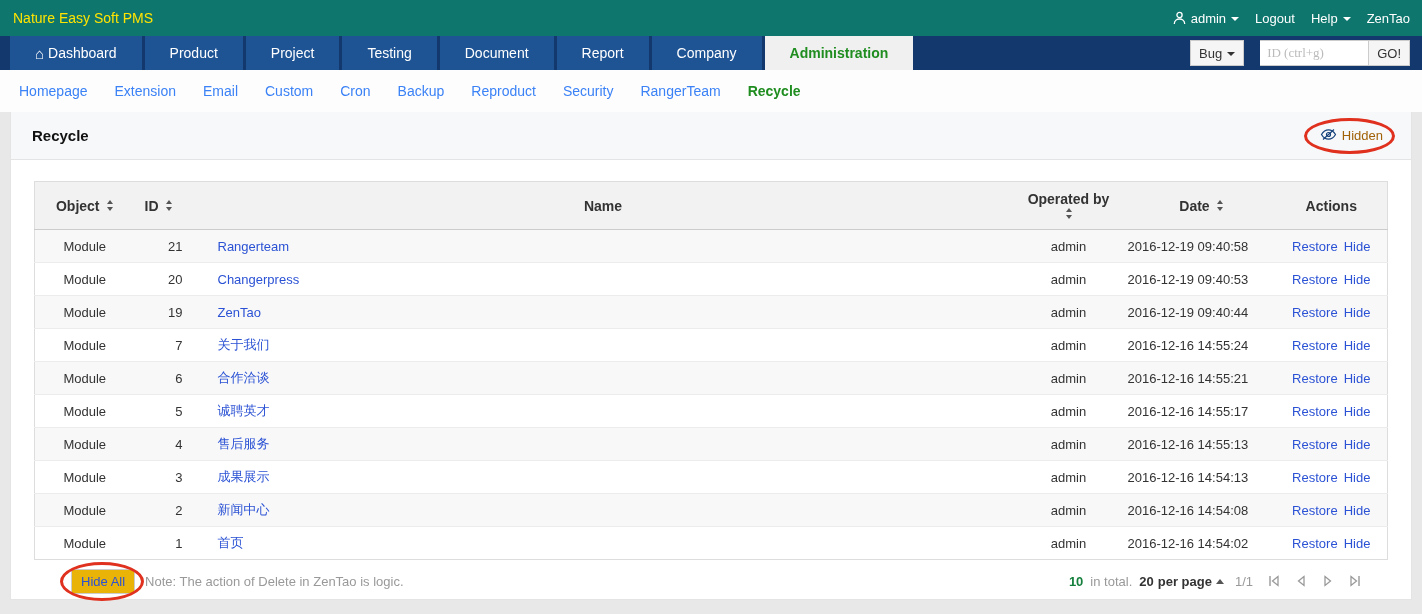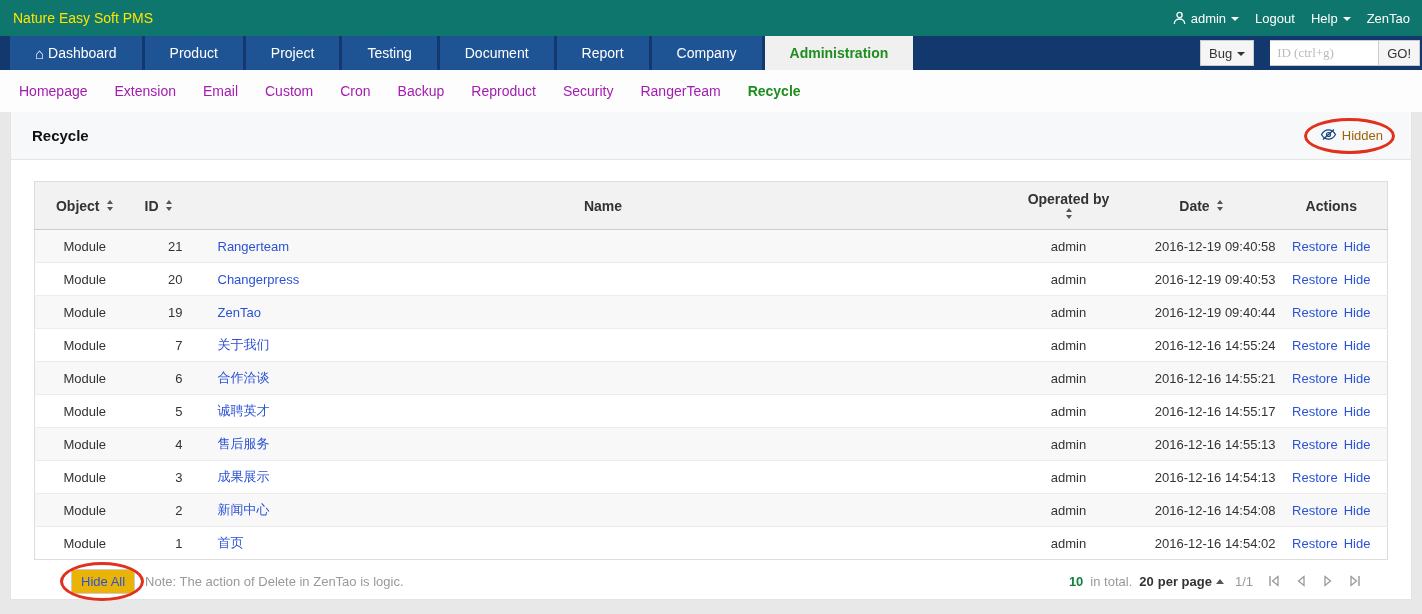--- a/index.html
+++ b/index.html
@@ -34,42 +34,42 @@
     display:flex; align-items:flex-end; padding-left:10px;
   }
   .tab {
     height:34px; line-height:34px; padding:0 25px; margin-right:3px;
     background:#1e5394; color:#fff; font-size:14px; cursor:pointer;
     display:flex; align-items:center; gap:4px; white-space:nowrap;
   }
   .tab.active { background:#f0f0f0; color:#1f8d1f; font-weight:bold; }
   .home-glyph { font-size:15px; line-height:1; }
   .searchbox {
-    position:absolute; right:2px; top:4px; height:26px;
+    position:absolute; right:12px; top:4px; height:26px;
     display:flex; align-items:stretch; font-size:13px;
   }
   .searchbox .btn {
     background:#f5f5f5; border:1px solid #ccc; color:#333;
     display:flex; align-items:center; gap:5px; padding:0 8px; cursor:pointer;
   }
   .searchbox .btn .caret-down { border-top-color:#333; }
   .searchbox input {
     width:108px; border:1px solid #ccc; border-left:none; border-right:none;
     padding:0 7px; font-size:13px; color:#0f172a; outline:none;
     font-family:Liberation Serif, serif;
     margin-left:16px;
   }
   .searchbox input::placeholder { color:#bbb; }
 
   
   .subnav {
     height:42px; background:#fdfdfd; display:flex; align-items:center;
     gap:27px; padding-left:19px; font-size:14px;
   }
-  .subnav a { color:#a21caf; text-decoration:none; cursor:pointer; }
+  .subnav a { color:#3b82f6; text-decoration:none; cursor:pointer; }
   .subnav a.active { color:#1f8d1f; font-weight:bold; }
 
   
   .panel {
     margin:0 10px; background:#fff; height:488px;
     border:1px solid #e4e4e4; border-top:none;
   }
   .panel-heading {
     height:48px; background:#f7f8fa; border-bottom:1px solid #e4e4e4;
     display:flex; align-items:center; justify-content:space-between;
@@ -98,21 +98,21 @@
     border-bottom:1px solid #ccc; font-weight:bold; cursor:pointer;
   }
   table.grid td { height:33px; font-size:13px; border-top:1px solid #ececec; }
   table.grid tbody tr:nth-child(odd) { background:#f8f8f9; }
   .th-inner { display:flex; align-items:center; justify-content:center; gap:6px; }
   .th-stack { display:flex; flex-direction:column; align-items:center; line-height:1.2; }
   .col-object { width:100px; text-align:center; }
   .col-id { width:62px; text-align:right; padding-right:14px; }
   .col-name-cell { text-align:left; padding-left:21px; }
   .col-op { width:118px; text-align:center; }
-  .col-date { width:148px; text-align:right; }
+  .col-date { width:148px; text-align:left; }
   .col-actions { width:112px; text-align:center; }
   td.col-id { font-size:13px; }
   a.blue-link { color:#2b52d4; text-decoration:none; cursor:pointer; }
   .actions-cell a { margin:8px 3px; }
   .sort-icon svg { display:block; }
 
   
   .table-footer {
     height:42px; display:flex; align-items:center; padding:0 23px 0 37px;
     justify-content:space-between;

